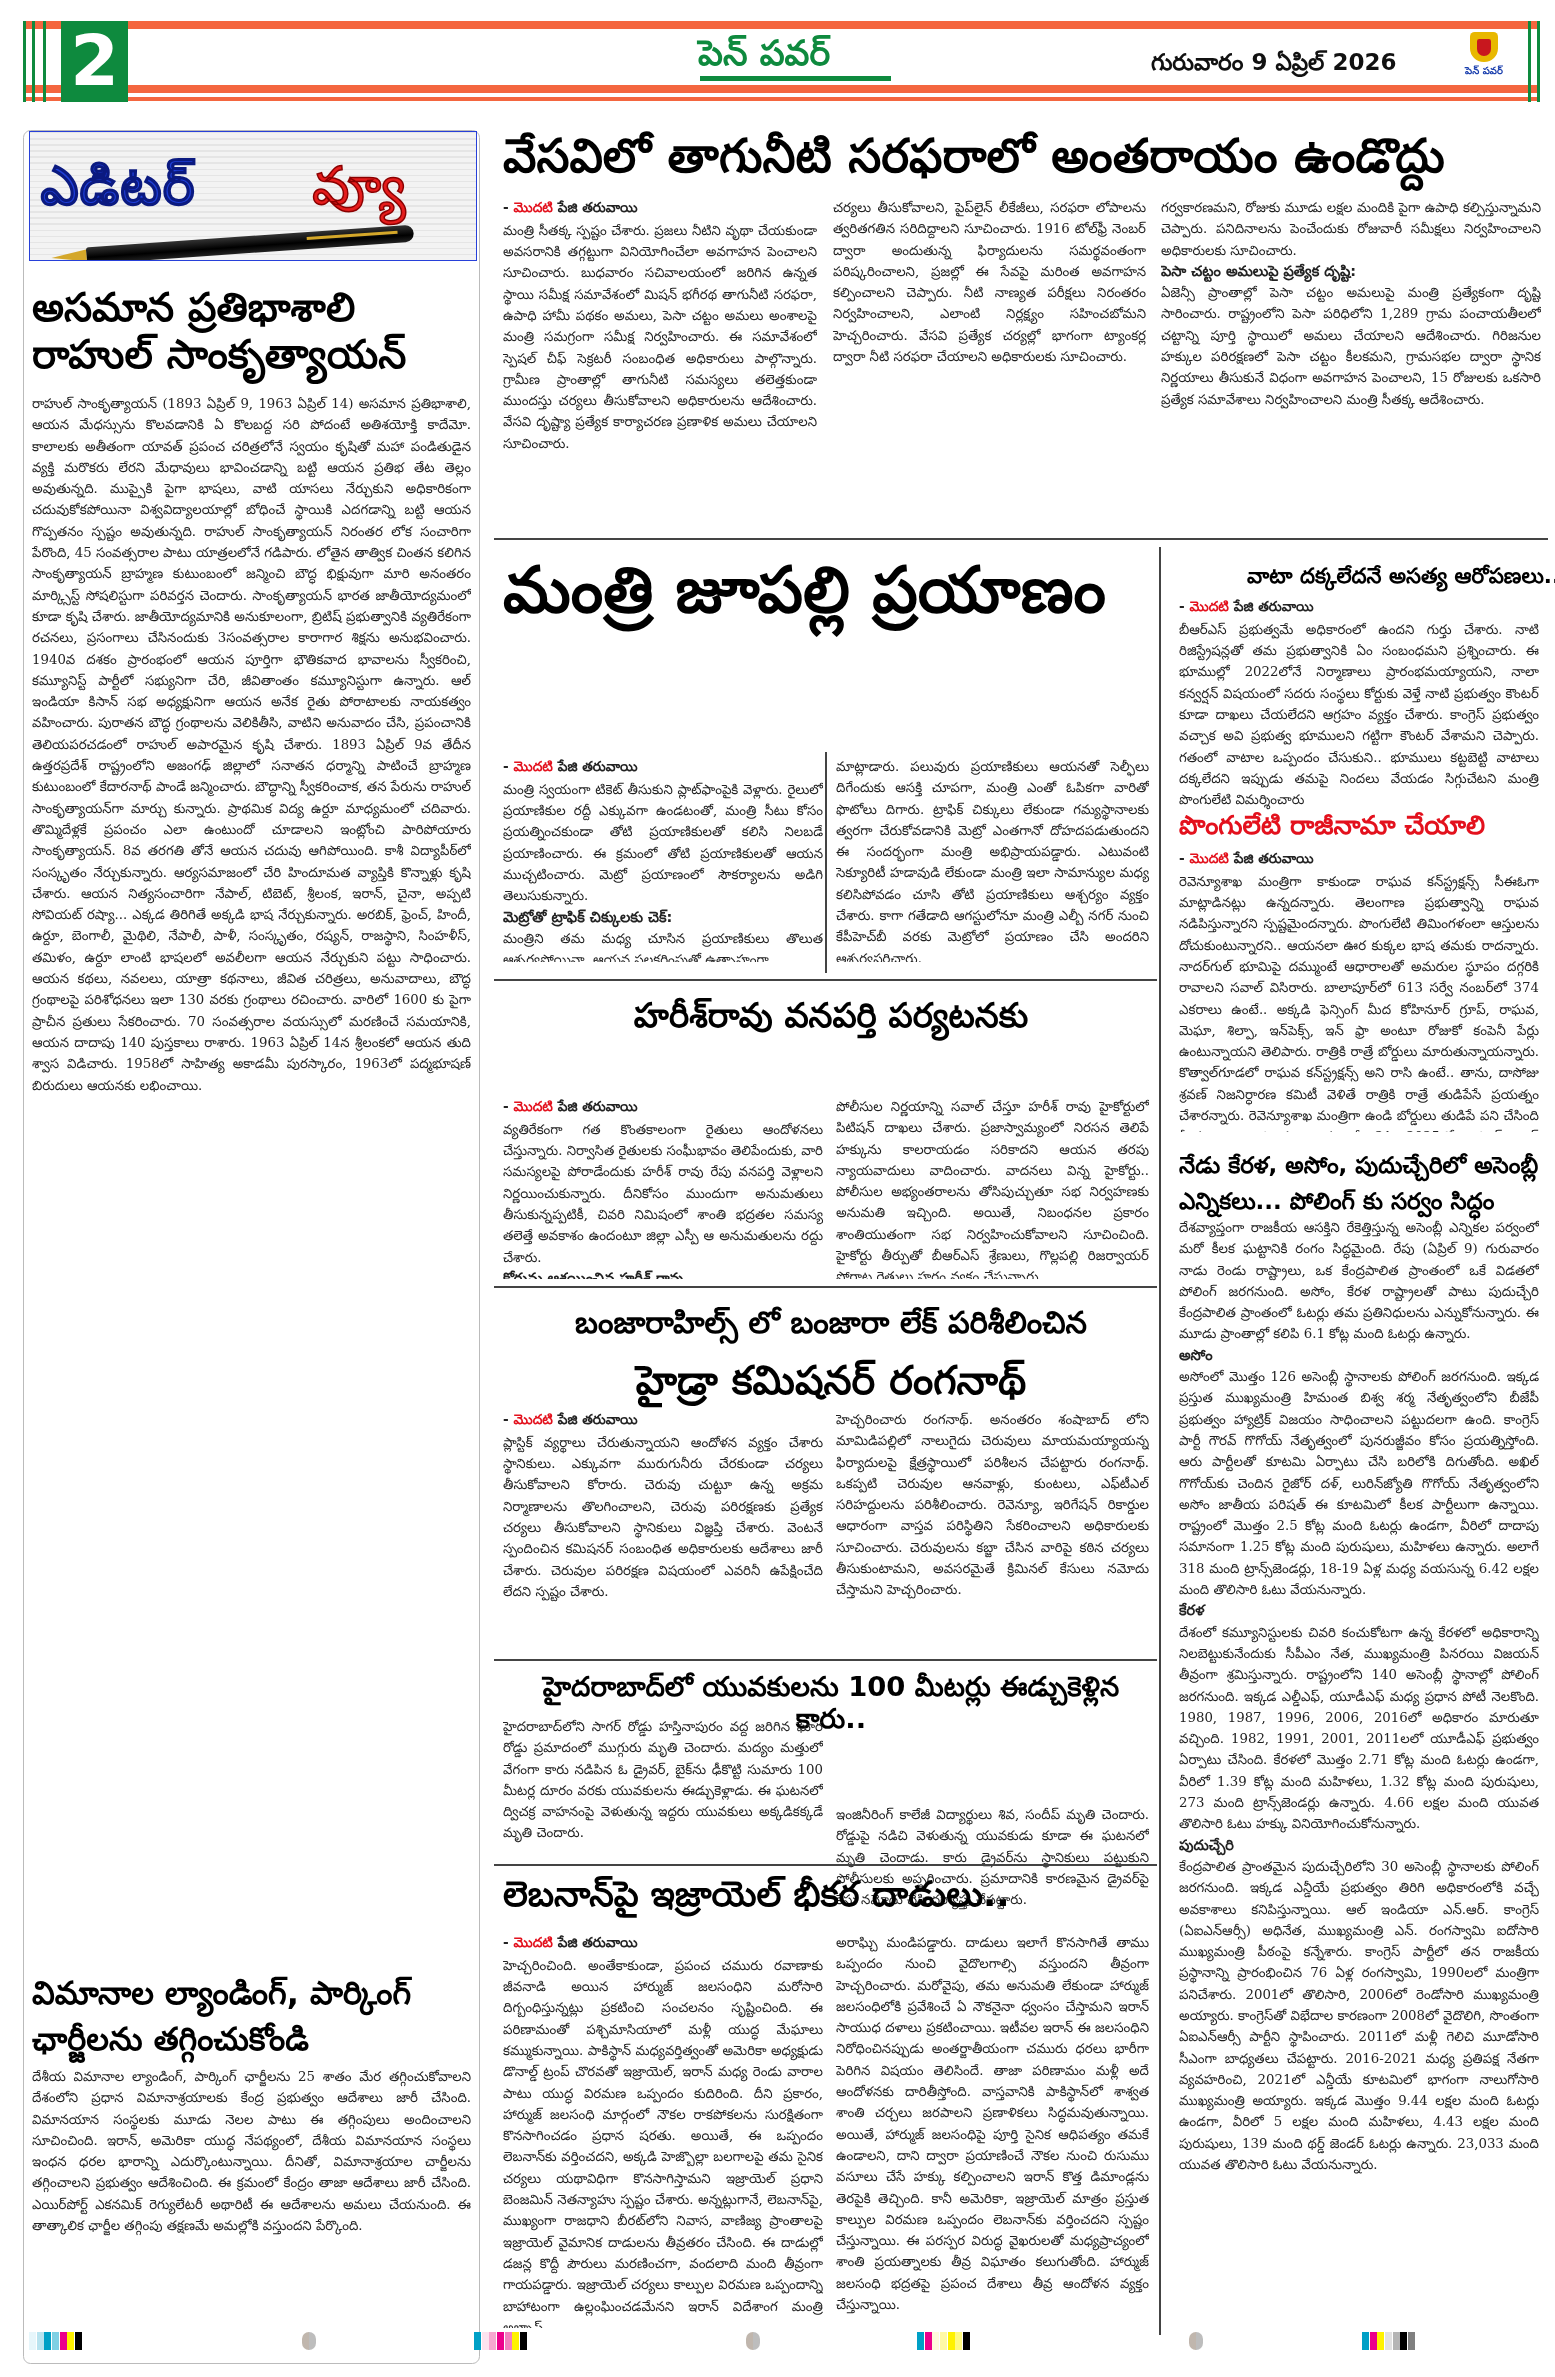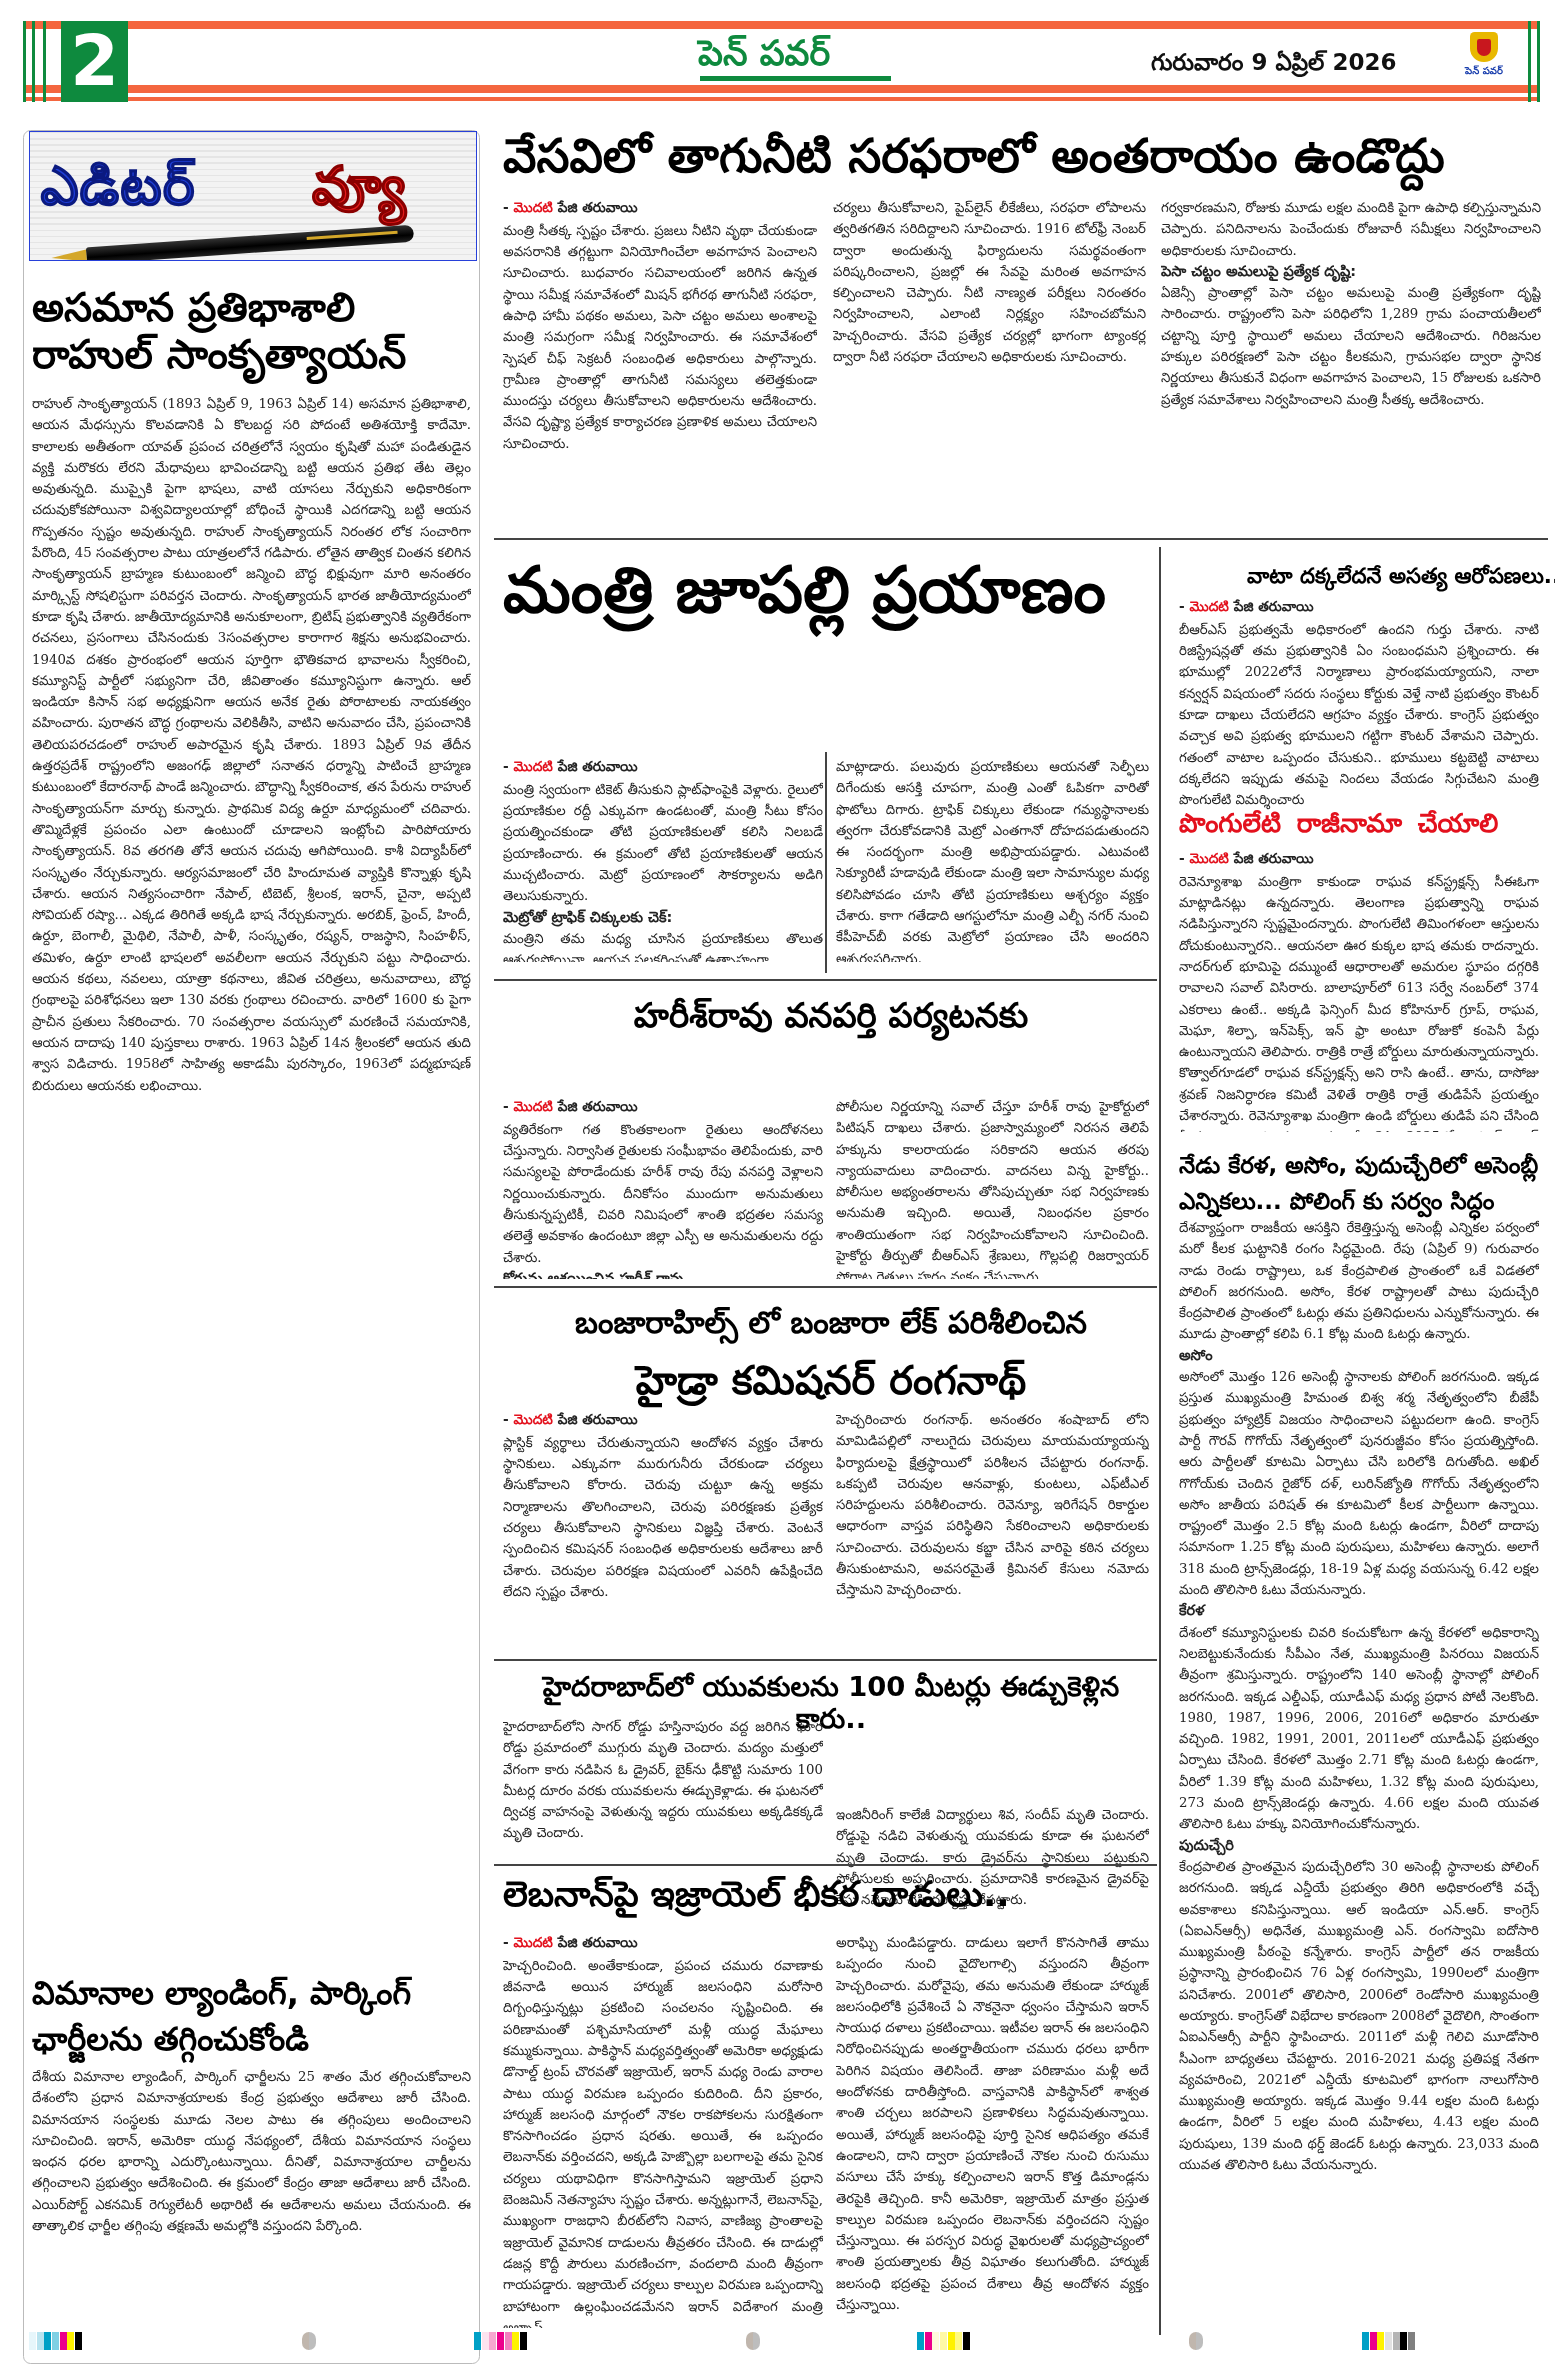--- a/index.html
+++ b/index.html
@@ -26,29 +26,29 @@
   
   .vrule { position: absolute; width: 1.5px; background: #444; }
   .hrule { position: absolute; height: 1.5px; background: #444; }
 
   
   .editor-box { position: absolute; left: 23px; top: 130px; width: 457px; height: 2234px; border: 0.8px solid #bbb; border-radius: 7.6px; }
   .ev-banner { position: absolute; left: 29px; top: 131px; width: 448px; height: 130px; border: 1.5px solid #2740d9;
     background: repeating-linear-gradient(0deg, #f3f3f3 0 4.6px, #e5e5e5 4.6px 6.1px); overflow: hidden; }
   .ev-word1 { position: absolute; left: 10.7px; top: 23px; font-size: 53px; font-weight: bold; color: #1f3fd8;
     -webkit-text-stroke: 1.5px #0b1a80; letter-spacing: 1.5px; }
-  .ev-word2 { position: absolute; left: 282px; top: 23px; font-size: 53px; font-weight: bold; color: #e51c1c; -webkit-text-stroke: 1.5px #8a0000; }
+  .ev-word2 { position: absolute; left: 282px; top: 23px; font-size: 53px; font-weight: normal; color: #e51c1c; -webkit-text-stroke: 1.5px #8a0000; }
   .ev-pen { position: absolute; left: 56px; top: 104px; width: 328px; height: 17px; background: linear-gradient(#333, #000 60%, #222);
     border-radius: 3px 8.4px 8.4px 3px; transform: rotate(-4deg); }
   .ev-pen::before { content: ""; position: absolute; left: -35px; top: 2.3px; border-right: 35px solid #d4a72a; border-top: 6.1px solid transparent; border-bottom: 6.1px solid transparent; }
   .ev-pen::after { content: ""; position: absolute; left: 221px; top: 4.6px; width: 91px; height: 3px; background: #d4a72a; }
 
   
   .hl { position: absolute; font-weight: bold; color: #000; line-height: 1.18; }
-  .hl-red { color: #e3111d; font-family: Liberation Mono, monospace; }
+  .hl-red { color: #e3111d; }
 
   
   .body { position: absolute; font-family: "DejaVu Serif", "Liberation Serif", serif; font-size: 13.3px; line-height: 21.3px;
     text-align: justify; color: #222; overflow: hidden; }
   .cont { font-family: "DejaVu Sans", sans-serif; font-weight: bold; font-size: 13.7px; display: block; margin-bottom: 1.5px; }
   .cont .red { color: #e3111d; margin-top: 8px; }
   .body .inner-head { font-family: "DejaVu Sans", sans-serif; font-weight: bold; font-size: 14.5px; display: block; }
 
   
   .regbar { position: absolute; top: 2332px; height: 18.3px; display: flex; }

